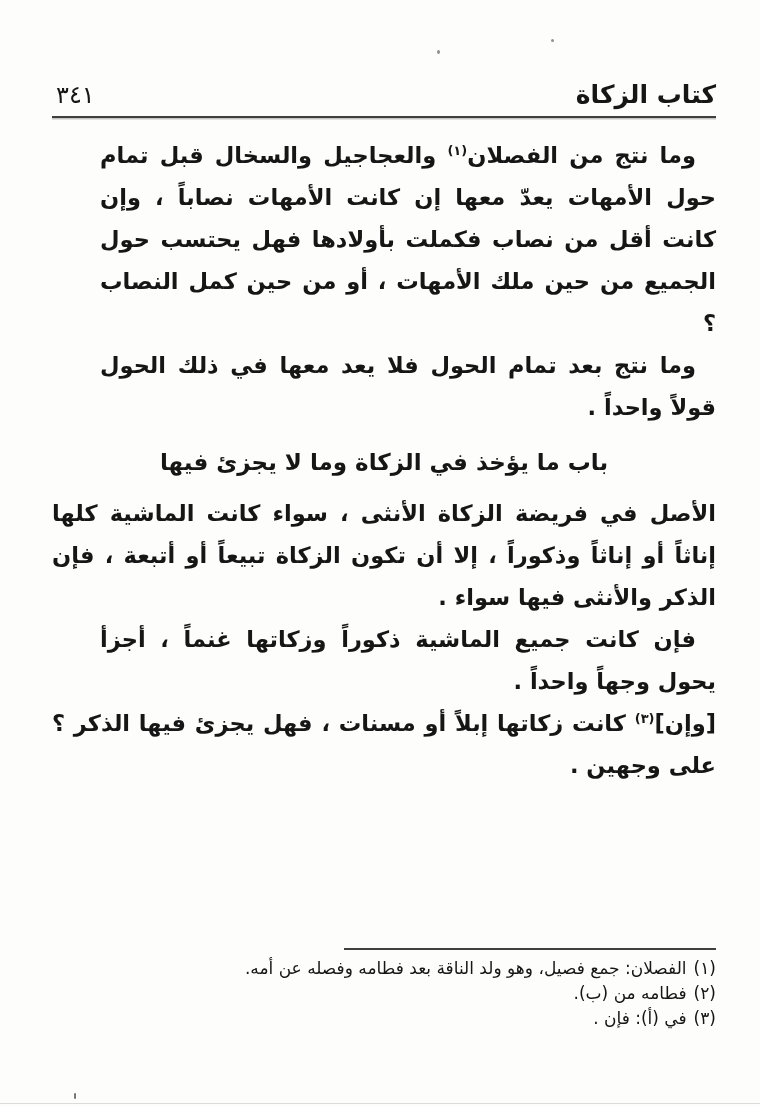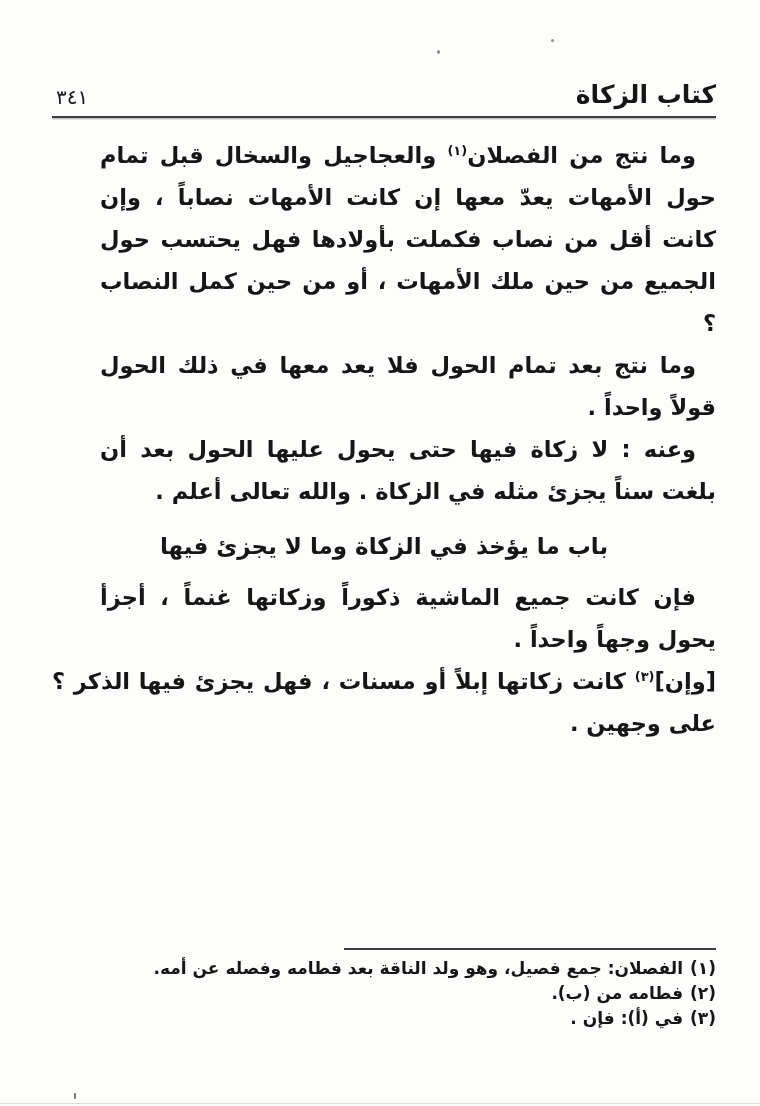--- a/index.html
+++ b/index.html
@@ -14,21 +14,21 @@
     overflow:hidden;
   }
   
   .header-row {
     display:flex;
     justify-content:space-between;
     align-items:flex-end;
     padding:80px 44px 0 52px;
   }
   .book-title { font-size:25px; font-weight:bold; }
-  .page-number { font-size:20px; font-weight:normal; padding-left:4px; }
+  .page-number { font-size:24px; font-weight:normal; padding-left:4px; }
   .header-rule {
     margin:7px 44px 0 52px;
     height:0;
     border-top:2.5px solid #3f3f3f;
     box-shadow:0 1.5px 0 rgba(90,90,90,.35);
   }
   
   .body-text {
     padding:16px 44px 0 52px;
     height:815px;
@@ -62,21 +62,21 @@
     top:948px; right:44px; left:52px;
   }
   .footnote-sep {
     width:372px;
     border-top:2px solid #3f3f3f;
     margin:0 0 6px auto;  
     margin-right:0;
   }
   .footnotes {
     font-size:17px;
-    font-weight:bold;
+    font-weight:normal;
     line-height:25px;
     text-align:right;
   }
   .footnote { margin:0; }
   .fn-marker { margin-left:7px; }
   
   .speck { position:absolute; background:#8f8f8f; border-radius:50%; }
   .speck.s1 { left:551px; top:39px;  width:3px; height:3px; }
   .speck.s2 { left:437px; top:50px;  width:3px; height:4px; }
   .speck.s3 { left:74px;  top:1093px; width:2px; height:6px; border-radius:1px; background:#777; }
@@ -90,22 +90,22 @@
   <div class="header-row">
     <span class="book-title">كتاب الزكاة</span>
     <span class="page-number">٣٤١</span>
   </div>
 
   <div class="header-rule"></div>
 
   <main class="body-text">
       <p class="para indent">وما نتج من الفصلان<sup class="fn-ref">(١)</sup> والعجاجيل والسخال قبل تمام حول الأمهات يعدّ معها إن كانت الأمهات نصاباً ، وإن كانت أقل من نصاب فكملت بأولادها فهل يحتسب حول الجميع من حين ملك الأمهات ، أو من حين كمل النصاب ؟</p>
       <p class="para indent">وما نتج بعد تمام الحول فلا يعد معها في ذلك الحول قولاً واحداً .</p>
-      <p class="para indent">وعنه : لا زكاة فيها حتى يحول عليها الحول بعد أن بلغت سناً يجزئ مثله في الزكاة . والله تعالى أعلم .</p>
       <h2 class="chapter">باب ما يؤخذ في الزكاة وما لا يجزئ فيها</h2>
+      <p class="para">الأصل في فريضة الزكاة الأنثى ، سواء كانت الماشية كلها إناثاً أو إناثاً وذكوراً ، إلا أن تكون الزكاة تبيعاً أو أتبعة ، فإن الذكر والأنثى فيها سواء .</p>
       <p class="para indent">فإن كانت جميع الماشية ذكوراً وزكاتها غنماً ، أجزأ يحول وجهاً واحداً .</p>
       <p class="para">[وإن]<sup class="fn-ref">(٣)</sup> كانت زكاتها إبلاً أو مسنات ، فهل يجزئ فيها الذكر ؟ على وجهين .</p>
     </main>
 
   <div class="footer-block">
     <div class="footnote-sep"></div>
     <section class="footnotes">
         <div class="footnote"><span class="fn-marker">(١)</span><span class="fn-text">الفصلان: جمع فصيل، وهو ولد الناقة بعد فطامه وفصله عن أمه.</span></div>
         <div class="footnote"><span class="fn-marker">(٢)</span><span class="fn-text">فطامه من (ب).</span></div>
         <div class="footnote"><span class="fn-marker">(٣)</span><span class="fn-text">في (أ): فإن .</span></div>

